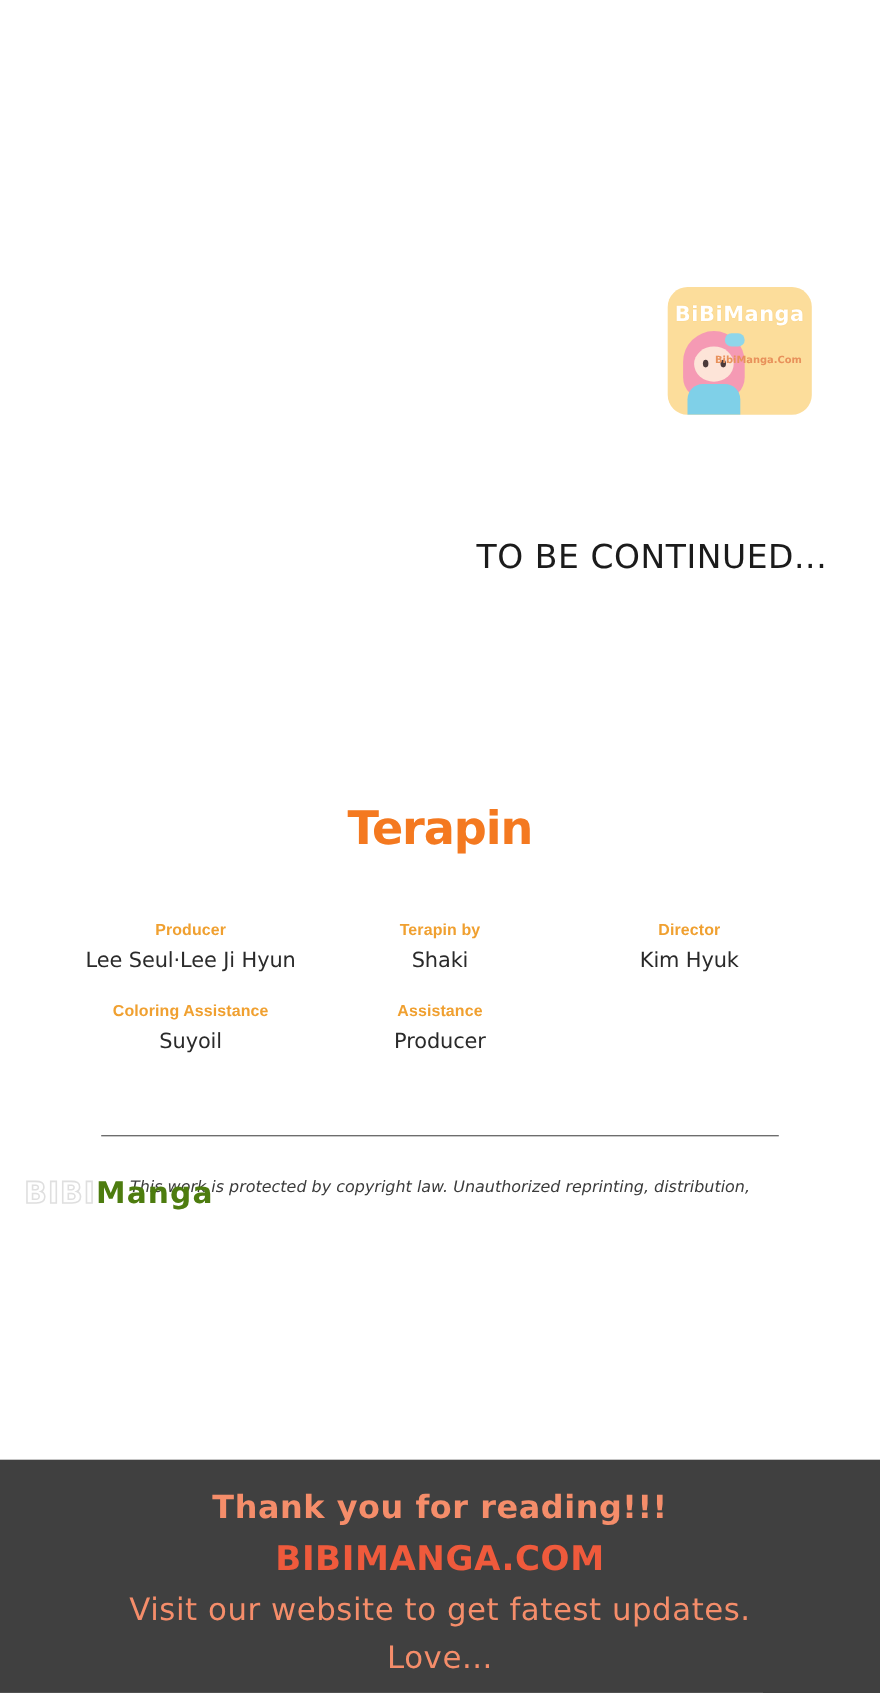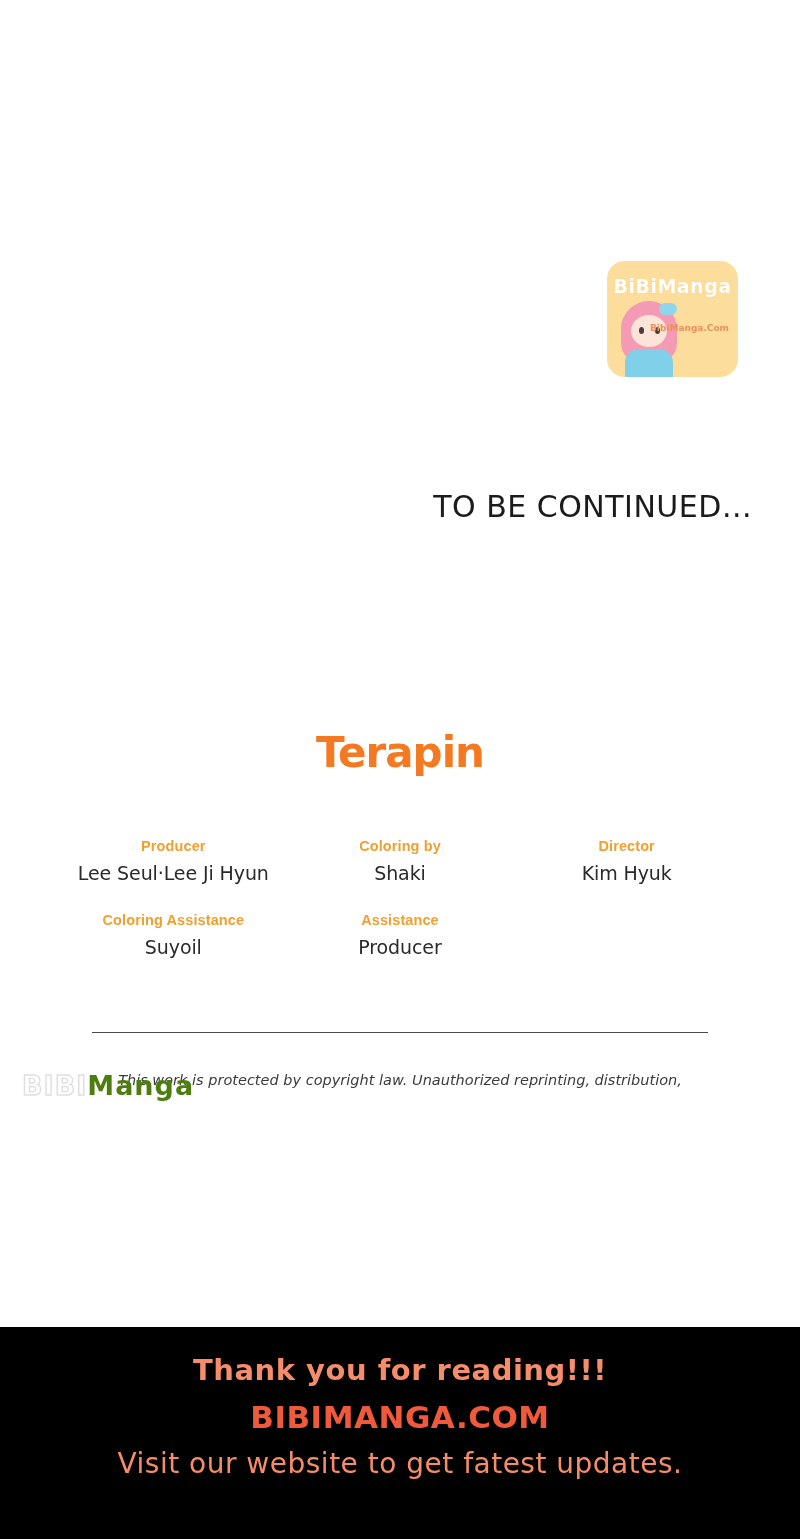--- a/index.html
+++ b/index.html
@@ -200,21 +200,21 @@
     -webkit-text-stroke: 0px;
   }
 
   
   .footer {
     position: absolute;
     left: 0;
     top: 1327px;
     width: 800px;
     height: 212px;
-    background: #000000;
+    background: #404040;
     text-align: center;
   }
   .f-line1 {
     margin-top: 26px;
     font-family: "DejaVu Sans", sans-serif;
     font-weight: bold;
     font-size: 29px;
     color: #f58d6a;
     letter-spacing: 0.5px;
   }
@@ -262,21 +262,21 @@
   <div class="studio">
     <span class="studio-name">Terapin</span>
   </div>
 
   <div class="credits">
     <div class="credit-cell">
       <div class="credit-role">Producer</div>
       <div class="credit-name">Lee Seul·Lee Ji Hyun</div>
     </div>
     <div class="credit-cell">
-      <div class="credit-role">Coloring by</div>
+      <div class="credit-role">Terapin by</div>
       <div class="credit-name">Shaki</div>
     </div>
     <div class="credit-cell">
       <div class="credit-role">Director</div>
       <div class="credit-name">Kim Hyuk</div>
     </div>
     <div class="credit-cell">
       <div class="credit-role">Coloring Assistance</div>
       <div class="credit-name">Suyoil</div>
     </div>
@@ -293,15 +293,16 @@
   </div>
 
   <div class="watermark">
     <span>BIBI</span><span class="wm-blue">Manga</span>
   </div>
 
   <div class="footer">
     <div class="f-line1">Thank you for reading!!!</div>
     <div class="f-line2">BIBIMANGA.COM</div>
     <div class="f-line3">Visit our website to get fatest updates.</div>
+    <div class="f-line4">Love...</div>
   </div>
 
 </div>
 
 </body></html>

